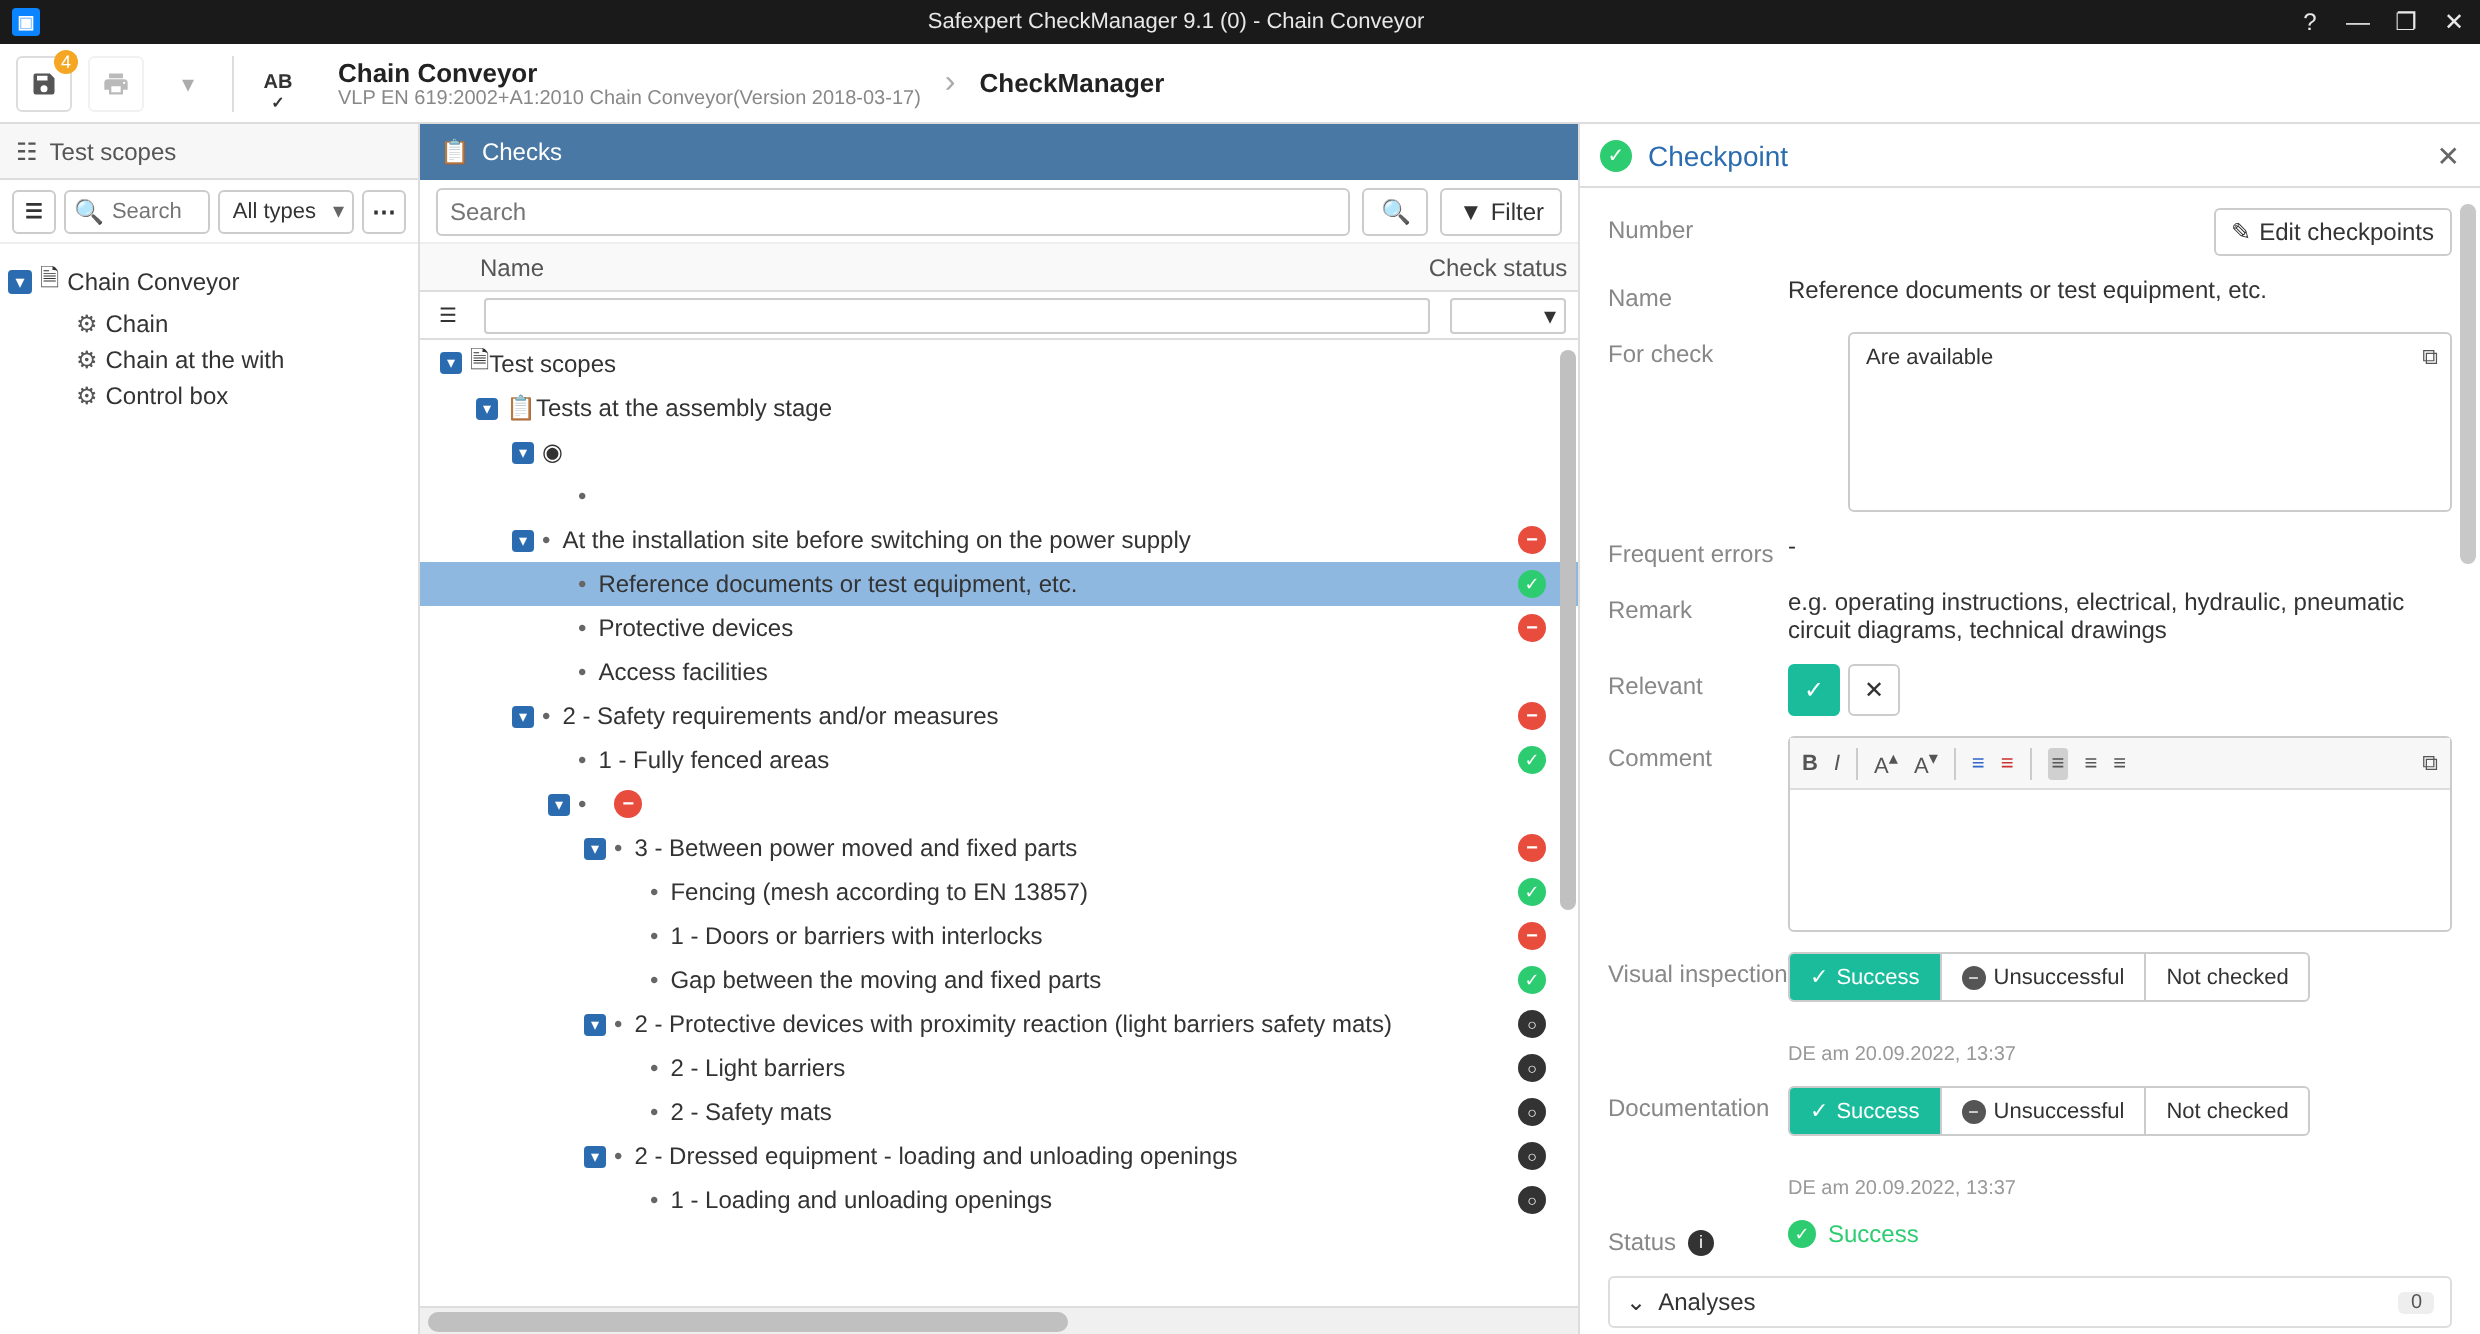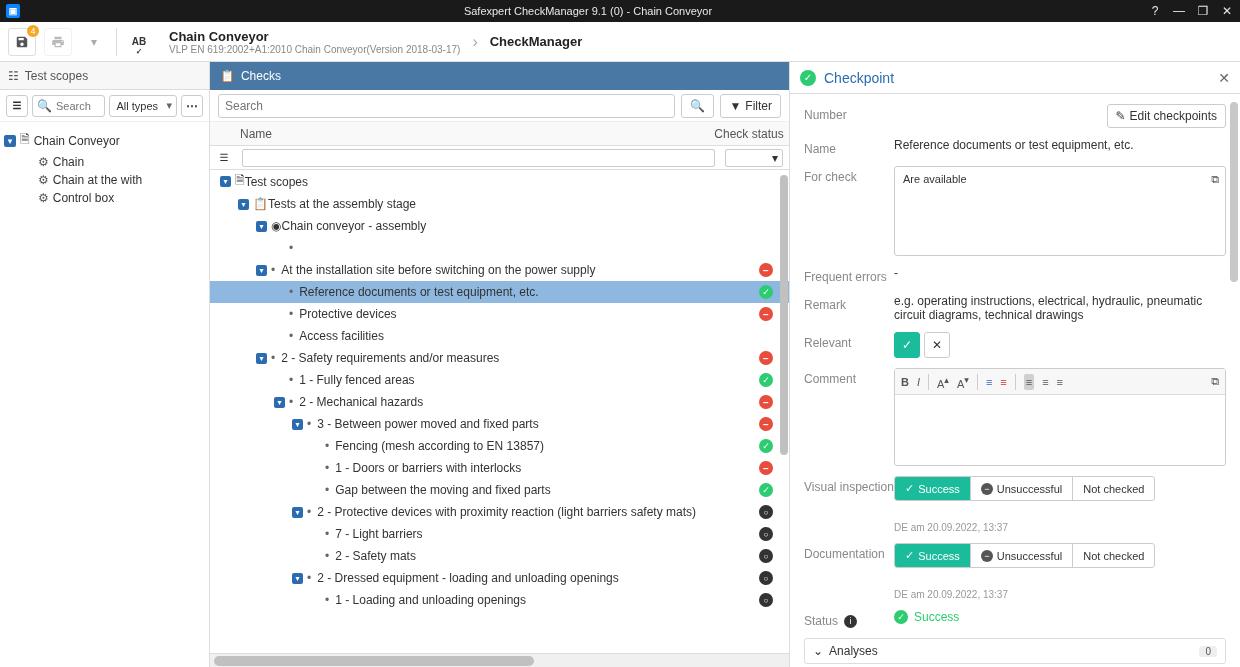--- a/index.html
+++ b/index.html
@@ -80,21 +80,21 @@
 .cp-hdr{height:32px;border-bottom:1px solid #ddd;display:flex;align-items:center;padding:0 10px;gap:8px;}
 .cp-hdr .cp-ok{width:16px;height:16px;border-radius:50%;background:#2ecc71;display:flex;align-items:center;justify-content:center;}
 .cp-hdr .cp-ok::after{content:"✓";color:#fff;font-size:10px;}
 .cp-title{color:#2b6cb0;font-size:14px;}
 .cp-close{margin-left:auto;color:#666;font-size:14px;cursor:default;}
 .cp-body{flex:1;overflow-y:auto;padding:10px 14px;position:relative;}
 .cp-row{display:flex;margin-bottom:10px;align-items:flex-start;}
 .cp-lbl{width:90px;color:#888;font-size:12px;padding-top:4px;flex-shrink:0;}
 .cp-val{flex:1;font-size:12px;color:#333;}
 .edit-cp{border:1px solid #ccc;border-radius:3px;padding:4px 8px;font-size:12px;display:inline-flex;align-items:center;gap:4px;background:#fff;}
-.forcheck-box{border:1px solid #ccc;border-radius:3px;padding:6px 8px;min-height:90px;position:relative;font-size:11px;}
+.forcheck-box{border:1px solid #ccc;border-radius:3px;padding:6px 8px;min-height:90px;position:relative;font-size:11px;margin-left:30px;}
 .forcheck-box .ext{position:absolute;top:6px;right:6px;color:#555;}
 .relevant-btns{display:flex;gap:4px;}
 .rb{width:26px;height:26px;border:1px solid #ccc;border-radius:3px;display:flex;align-items:center;justify-content:center;font-size:12px;}
 .rb.on{background:#1abc9c;color:#fff;border-color:#1abc9c;}
 .editor{border:1px solid #ccc;border-radius:3px;}
 .editor-tb{height:26px;border-bottom:1px solid #ddd;display:flex;align-items:center;padding:0 6px;gap:8px;background:#f7f7f7;}
 .editor-tb span{font-size:11px;color:#555;}
 .editor-tb .sep{width:1px;height:16px;background:#ccc;}
 .editor-tb .align-on{background:#d0d0d0;padding:2px;border-radius:2px;}
 .editor-body{min-height:70px;}
@@ -239,21 +239,20 @@
           <span class="ind" style="width: 28px;"></span>
           <span class="exp-sq">▾</span>
           <span>📋 </span>
           <span class="ct-label">Tests at the assembly stage</span>
           <span class="ct-status"></span>
         </div>
         <div class="ct-row">
           <span class="ind" style="width: 46px;"></span>
           <span class="exp-sq">▾</span>
           <span>◉ </span>
-          <span class="ct-label">Chain conveyor - assembly</span>
           <span class="ct-status"></span>
         </div>
         <div class="ct-row">
           <span class="ind" style="width: 64px;"></span>
           <span class="ind" style="width: 15px;"></span>
           <span class="bullet">•</span>
           <span class="ct-status"></span>
         </div>
         <div class="ct-row">
           <span class="ind" style="width: 46px;"></span>
@@ -304,21 +303,20 @@
           <span class="bullet">•</span>
           <span class="ct-label">1 - Fully fenced areas</span>
           <span class="ct-status">
             <span class="st-ok"></span>
           </span>
         </div>
         <div class="ct-row">
           <span class="ind" style="width: 64px;"></span>
           <span class="exp-sq">▾</span>
           <span class="bullet">•</span>
-          <span class="ct-label">2 - Mechanical hazards</span>
           <span class="ct-status">
             <span class="st-err"></span>
           </span>
         </div>
         <div class="ct-row">
           <span class="ind" style="width: 82px;"></span>
           <span class="exp-sq">▾</span>
           <span class="bullet">•</span>
           <span class="ct-label">3 - Between power moved and fixed parts</span>
           <span class="ct-status">
@@ -358,21 +356,21 @@
           <span class="bullet">•</span>
           <span class="ct-label">2 - Protective devices with proximity reaction (light barriers safety mats)</span>
           <span class="ct-status">
             <span class="st-open"></span>
           </span>
         </div>
         <div class="ct-row">
           <span class="ind" style="width: 100px;"></span>
           <span class="ind" style="width: 15px;"></span>
           <span class="bullet">•</span>
-          <span class="ct-label">7 - Light barriers</span>
+          <span class="ct-label">2 - Light barriers</span>
           <span class="ct-status">
             <span class="st-open"></span>
           </span>
         </div>
         <div class="ct-row">
           <span class="ind" style="width: 100px;"></span>
           <span class="ind" style="width: 15px;"></span>
           <span class="bullet">•</span>
           <span class="ct-label">2 - Safety mats</span>
           <span class="ct-status">

